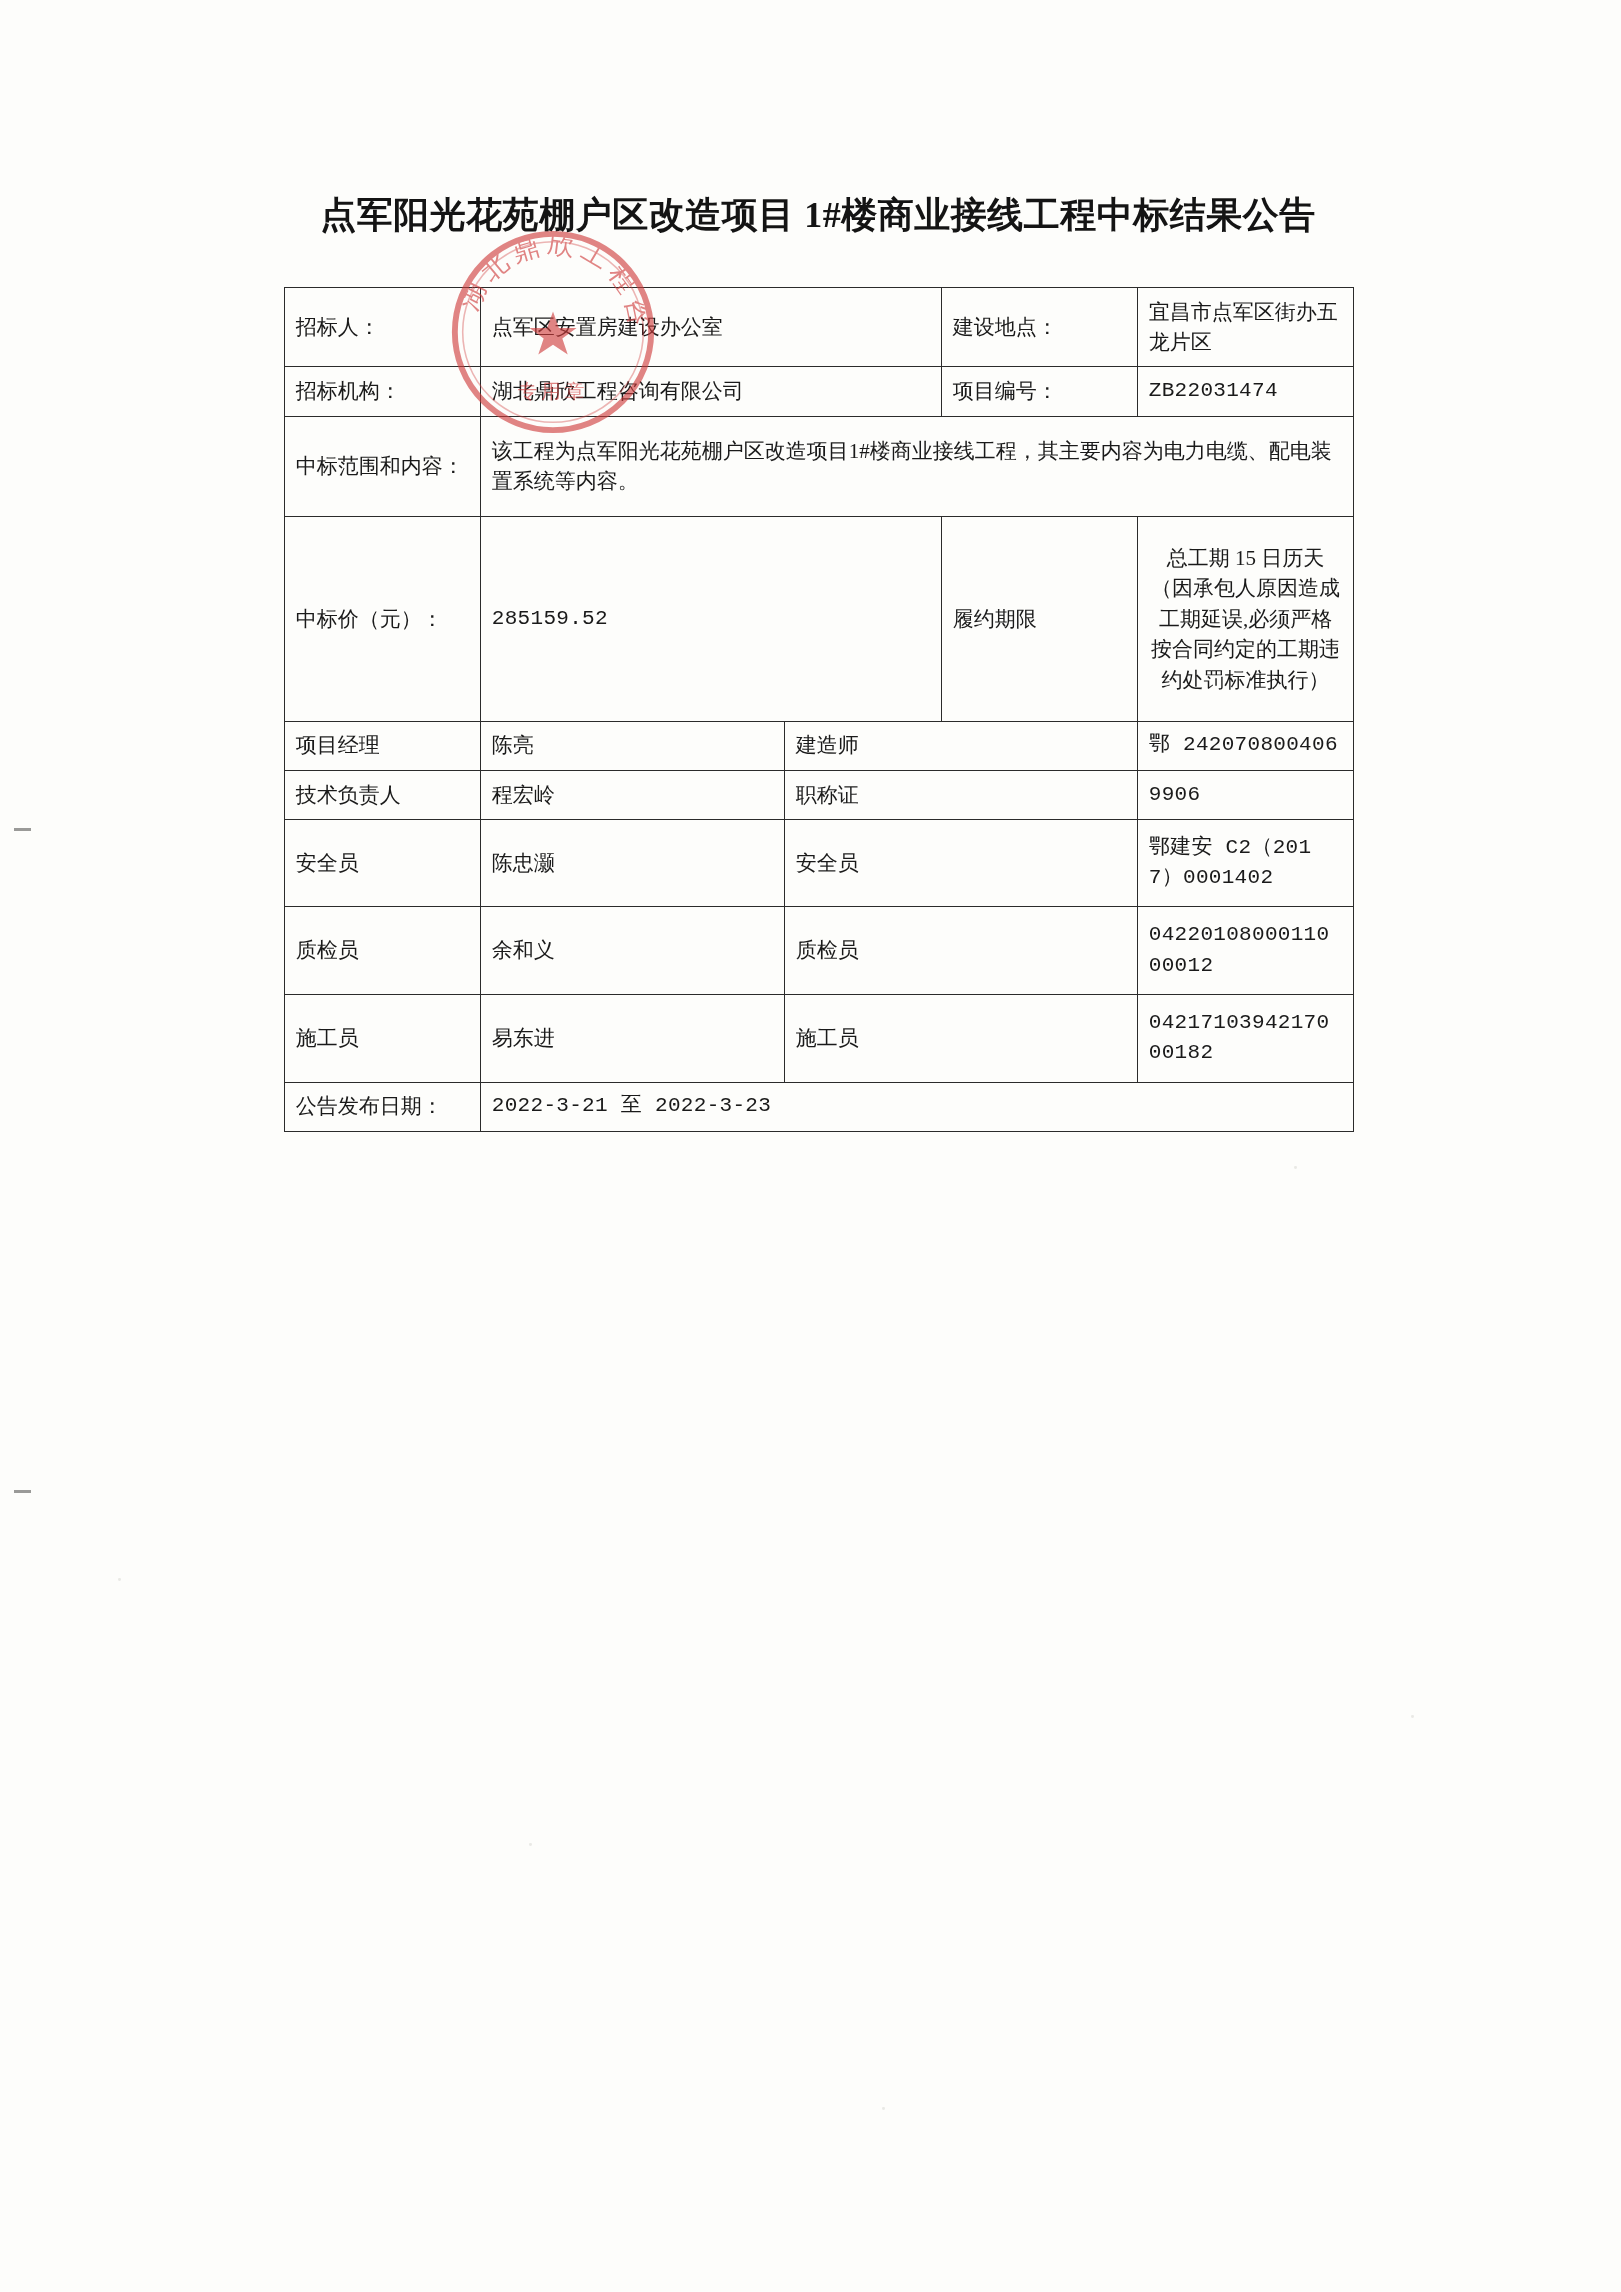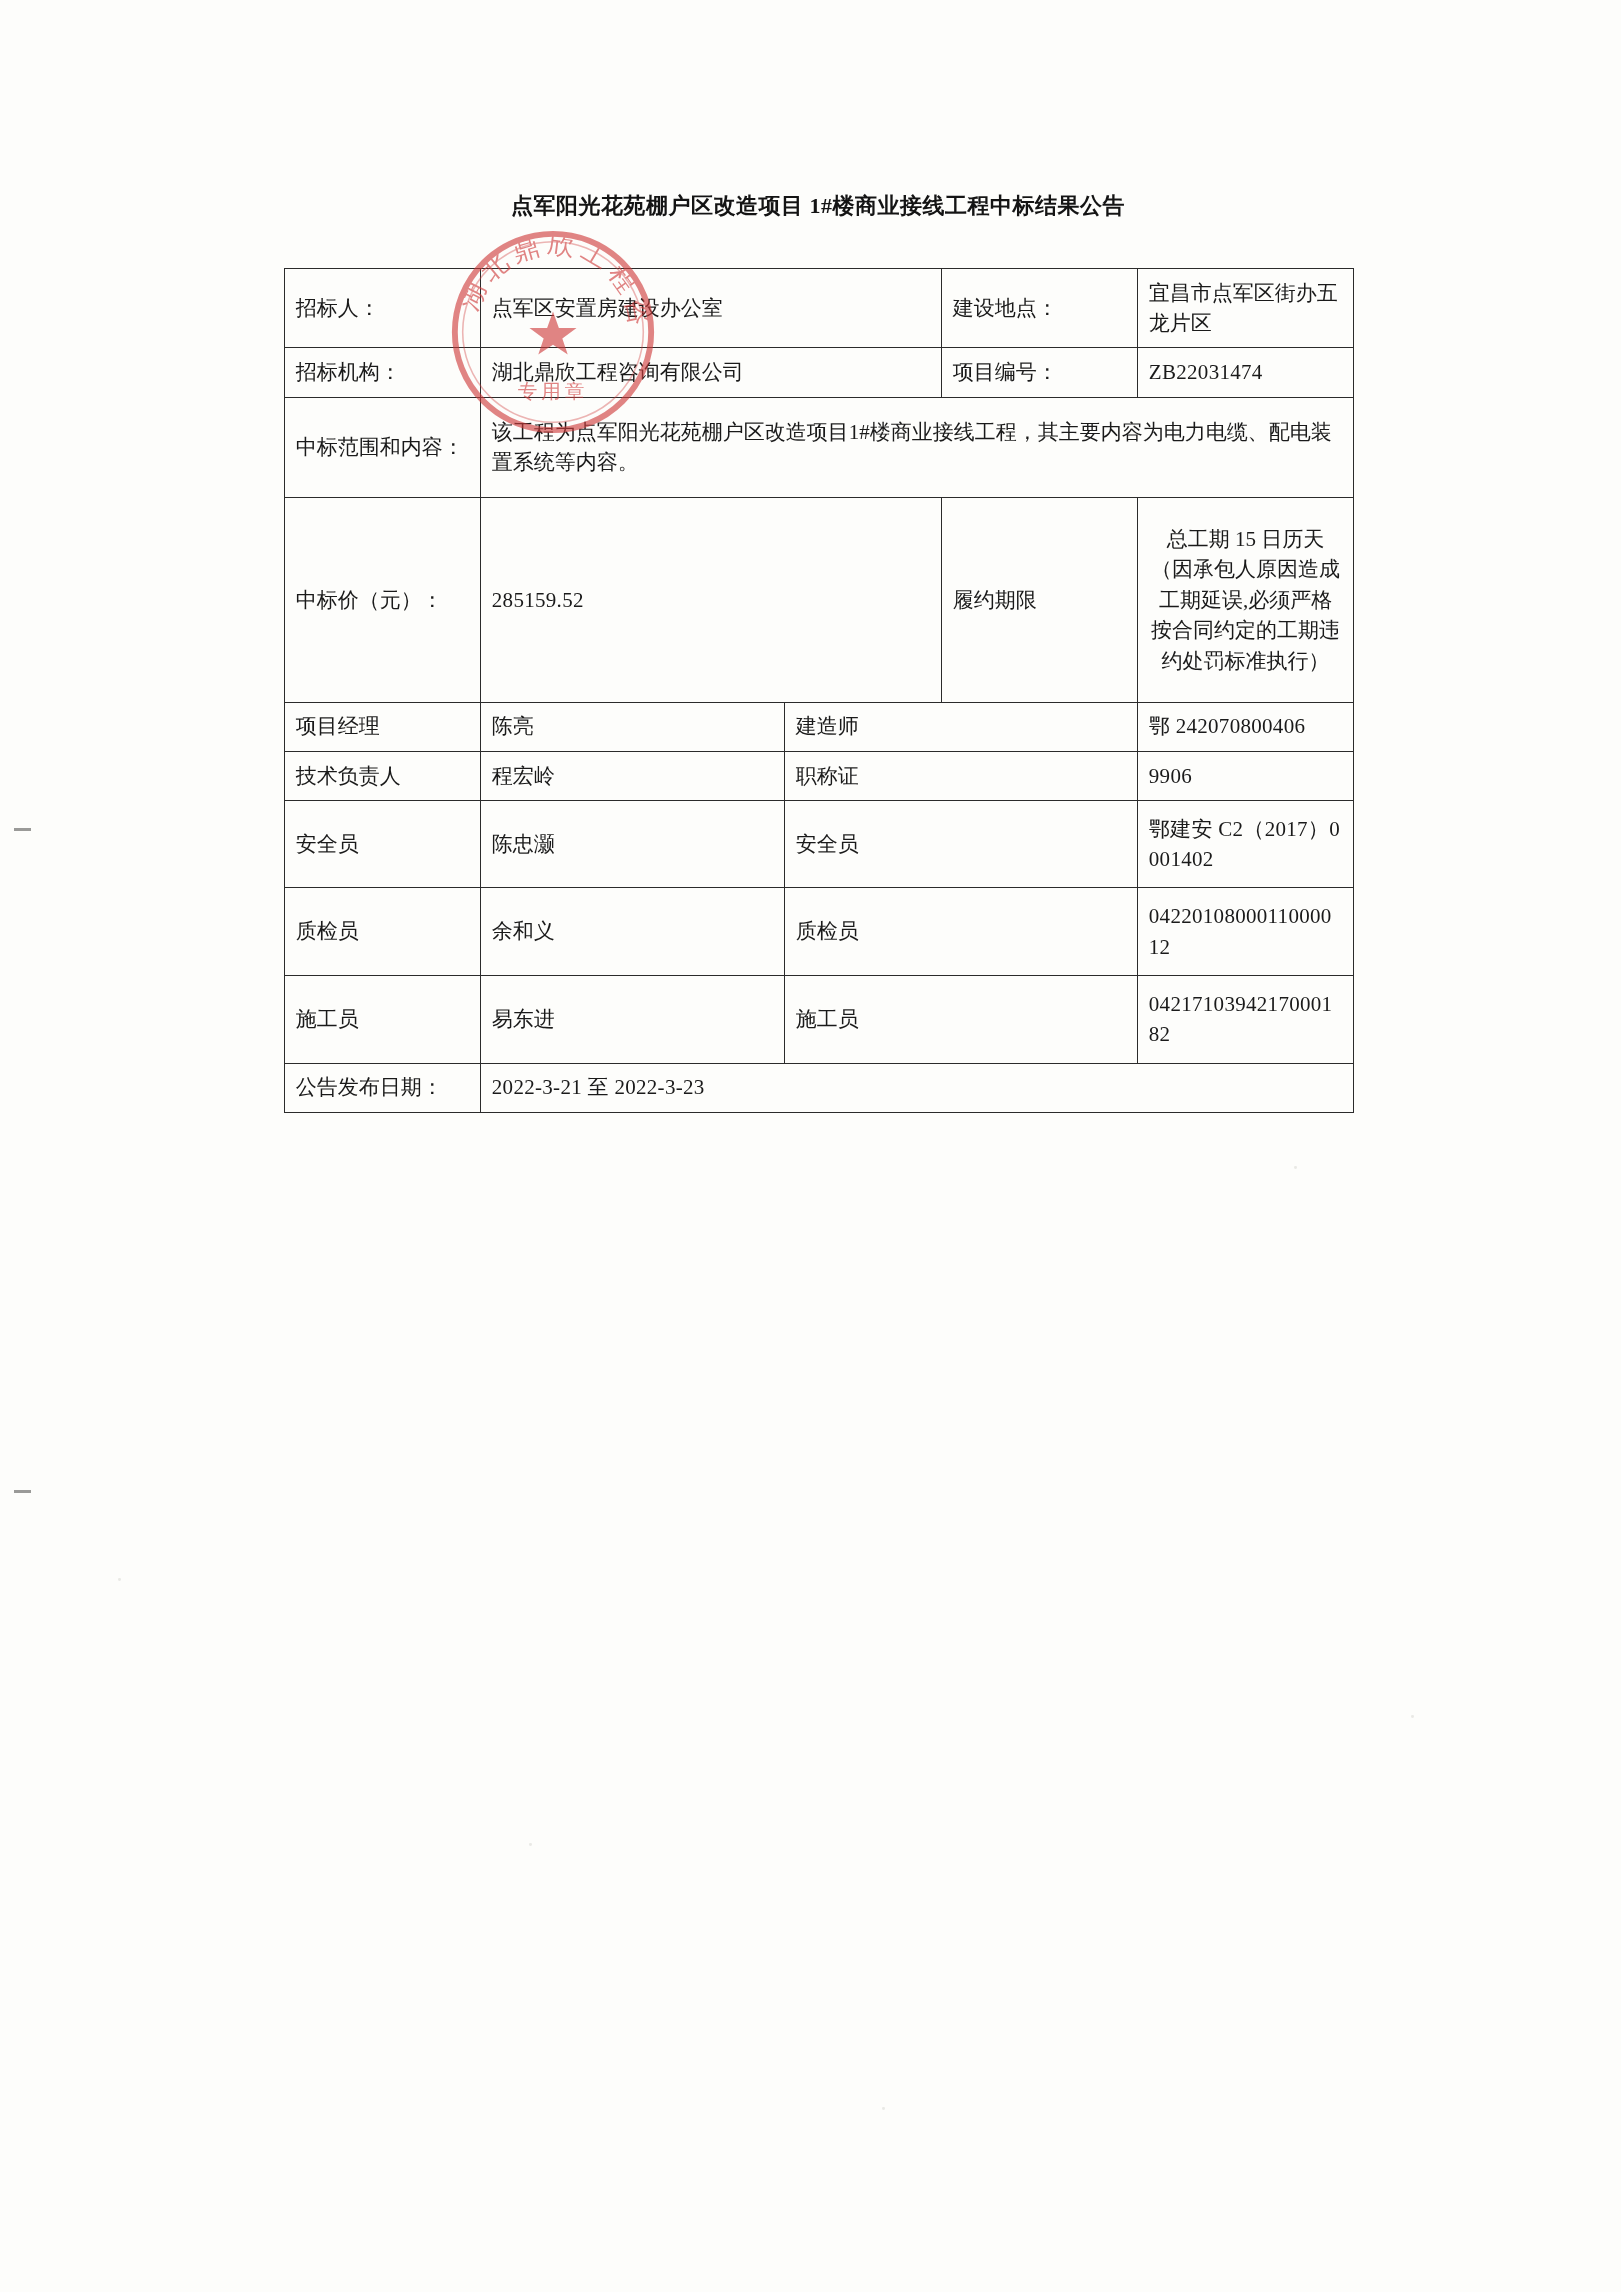--- a/index.html
+++ b/index.html
@@ -34,21 +34,21 @@
   }
 
   .doc {
     position: absolute;
     left: 284px;
     top: 191px;
     width: 1068px;
   }
 
   .doc-title {
-    font-size: 22px;
+    font-size: 36px;
     font-weight: 700;
     letter-spacing: 0.5px;
     text-align: center;
     color: #141414;
     margin: 0 0 47px 0;
     white-space: nowrap;
   }
 
   table.main {
     border-collapse: collapse;
@@ -69,21 +69,21 @@
   }
   td.mid-label {
     white-space: nowrap;
     font-family: Liberation Serif, serif;
   }
   .tall { height: 186px; }
   .wrap-center {
     text-align: center;
   }
   .num {
-    font-family: Liberation Serif, serif;
+    font-family: Liberation Mono, monospace;
     letter-spacing: 0.3px;
   }
 
   
   .seal {
     position: absolute;
     left: 446px;
     top: 225px;
     width: 214px;
     height: 214px;

